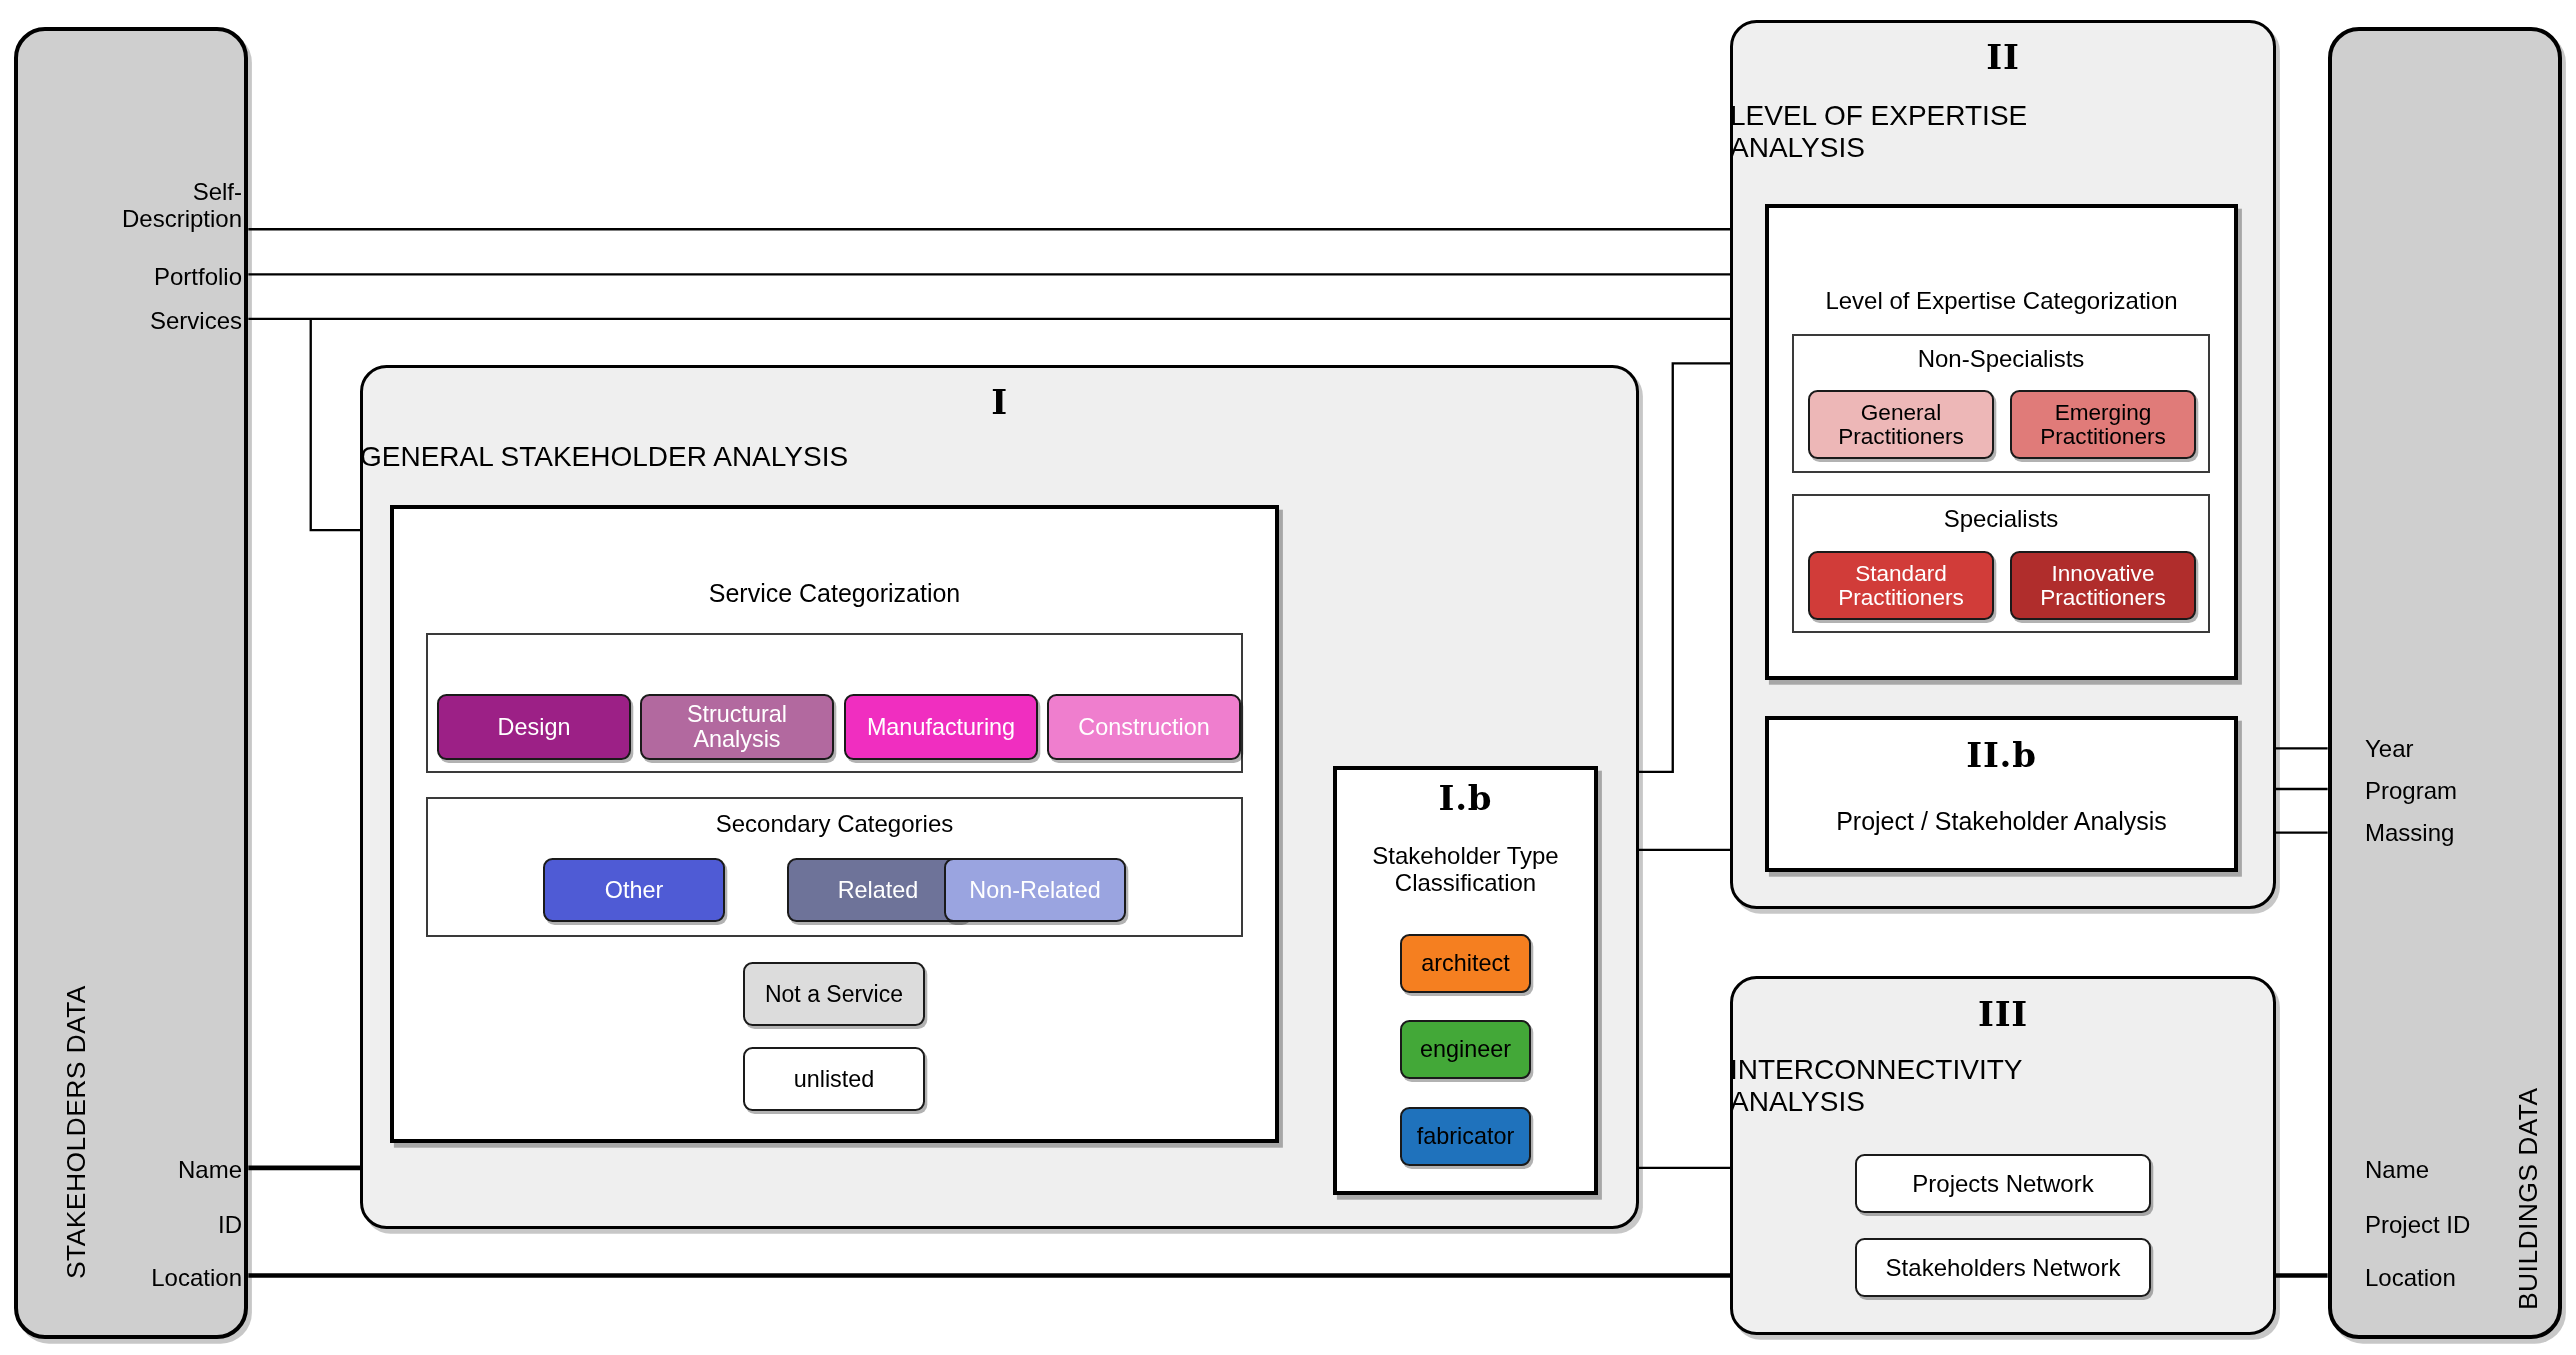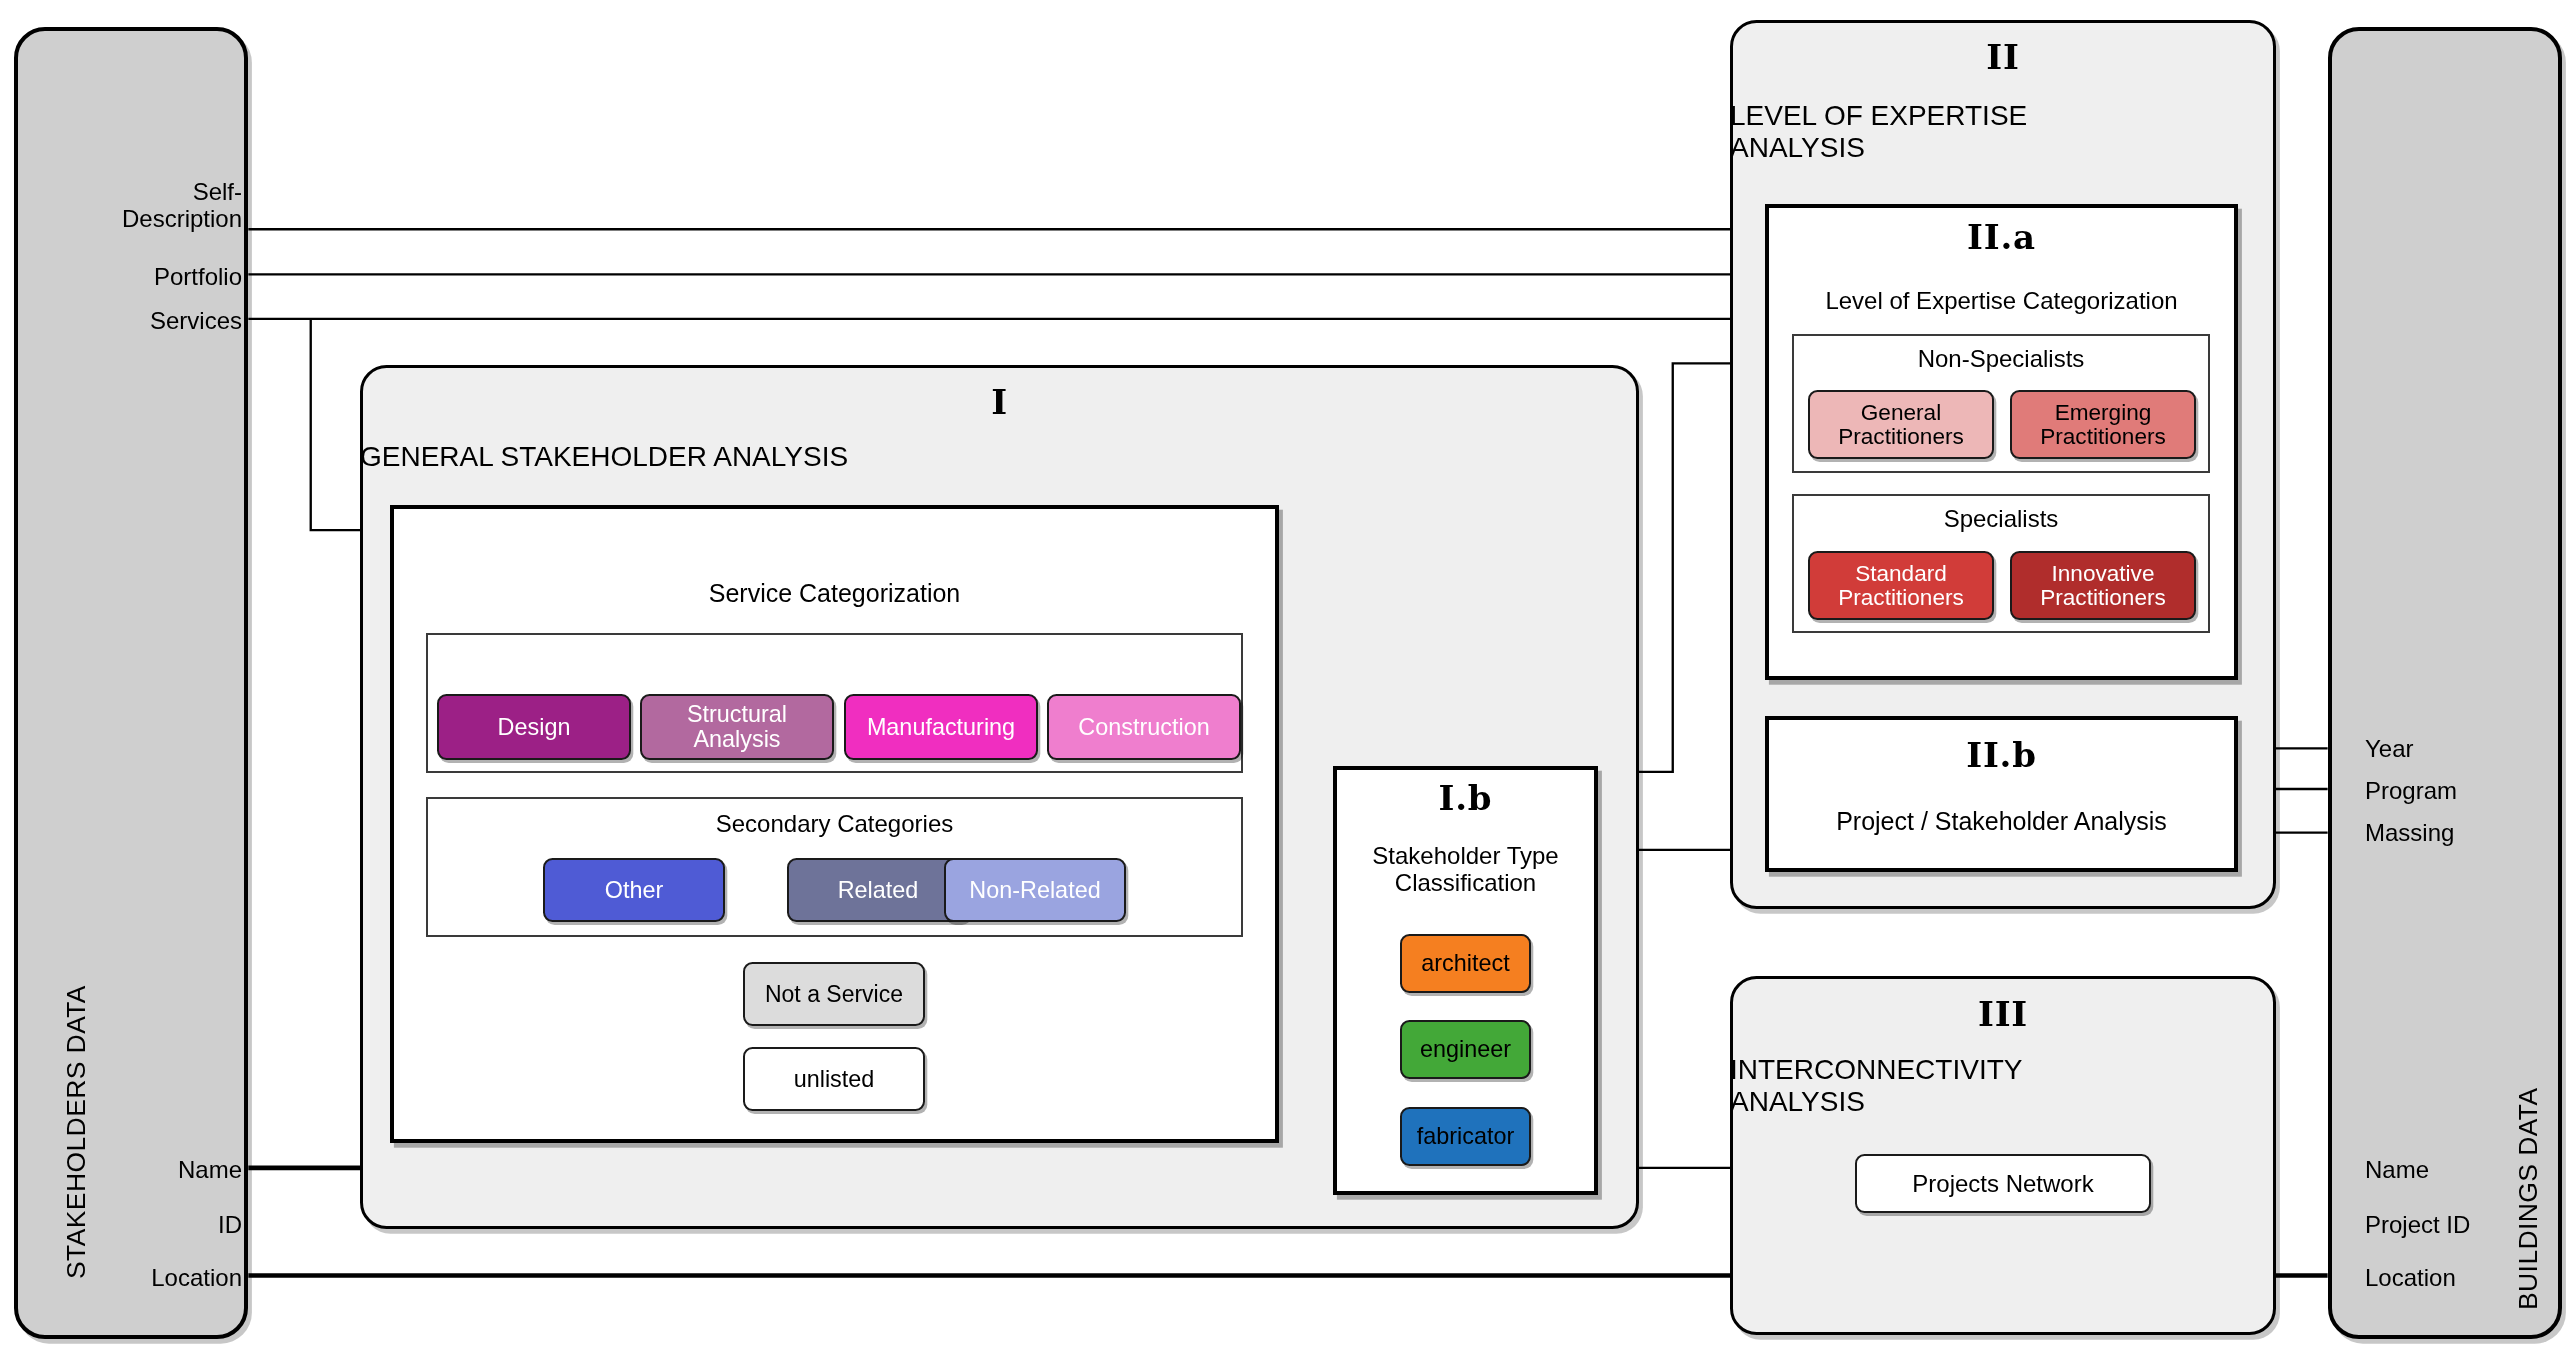--- a/index.html
+++ b/index.html
@@ -145,21 +145,20 @@
   <div class="chip" style="left:1400px;top:1107px;width:131px;height:59px;background:#1f72bc;color:#000;font-size:23.4px;">
     <span>fabricator</span>
   </div>
 
   <div class="panel" style="left:1730px;top:20px;width:546px;height:889px;"></div>
   <div class="roman" style="left:1730px;top:37px;width:546px;font-size:34px;">II</div>
   <div class="ttl" style="left:1730px;top:100px;width:546px;font-size:28px;white-space:pre-line;">LEVEL OF EXPERTISE
 ANALYSIS</div>
 
   <div class="hardbox" style="left:1765px;top:204px;width:473px;height:476px;"></div>
-  <div class="roman" style="left:1765px;top:217px;width:473px;font-size:34px;">II.a</div>
   <div class="sub" style="left:1765px;top:287px;width:473px;font-size:24px;">Level of Expertise Categorization</div>
 
   <div class="thinbox" style="left:1792px;top:334px;width:418px;height:139px;"></div>
   <div class="grouplbl" style="left:1792px;top:345px;width:418px;font-size:24px;">Non-Specialists</div>
   <div class="chip" style="left:1808px;top:390px;width:186px;height:69px;background:#edb7b7;color:#000;font-size:22.6px;white-space:pre-line;">
     <span>General
 Practitioners</span>
   </div>
   <div class="chip" style="left:2010px;top:390px;width:186px;height:69px;background:#e07b79;color:#000;font-size:22.6px;white-space:pre-line;">
     <span>Emerging
@@ -181,20 +180,23 @@
   <div class="roman" style="left:1765px;top:735px;width:473px;font-size:34px;">II.b</div>
   <div class="sub" style="left:1765px;top:807px;width:473px;font-size:25px;">Project / Stakeholder Analysis</div>
 
   <div class="panel" style="left:1730px;top:976px;width:546px;height:359px;"></div>
   <div class="roman" style="left:1730px;top:994px;width:546px;font-size:34px;">III</div>
   <div class="ttl" style="left:1730px;top:1054px;width:546px;font-size:28px;white-space:pre-line;">INTERCONNECTIVITY
 ANALYSIS</div>
   <div class="chip" style="left:1855px;top:1154px;width:296px;height:59px;background:#ffffff;color:#000;font-size:24px;border-width:2.3px;">
     <span>Projects Network</span>
   </div>
+  <div class="chip" style="left:1855px;top:1238px;width:296px;height:59px;background:#ffffff;color:#000;font-size:24px;border-width:2.3px;">
+    <span>Stakeholders Network</span>
+  </div>
 
   <div class="datacol" style="left:2328px;top:26.5px;width:234px;height:1312px;"></div>
   <div class="vlabel" style="left:2513px;top:936px;height:374px;">BUILDINGS DATA</div>
 
   <div class="flabel" style="left:2365px;top:736px;">Year</div>
   <div class="flabel" style="left:2365px;top:778px;">Program</div>
   <div class="flabel" style="left:2365px;top:820px;">Massing</div>
 
   <div class="flabel" style="left:2365px;top:1157px;">Name</div>
   <div class="flabel" style="left:2365px;top:1212px;">Project ID</div>

